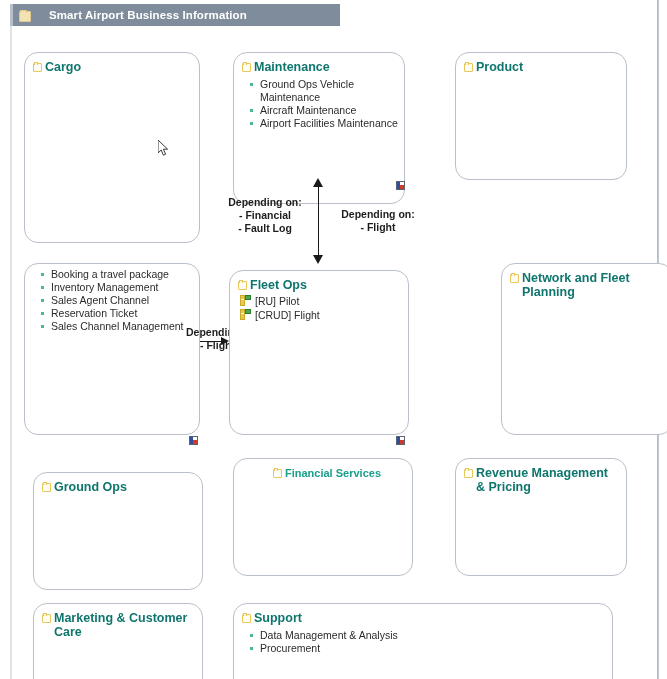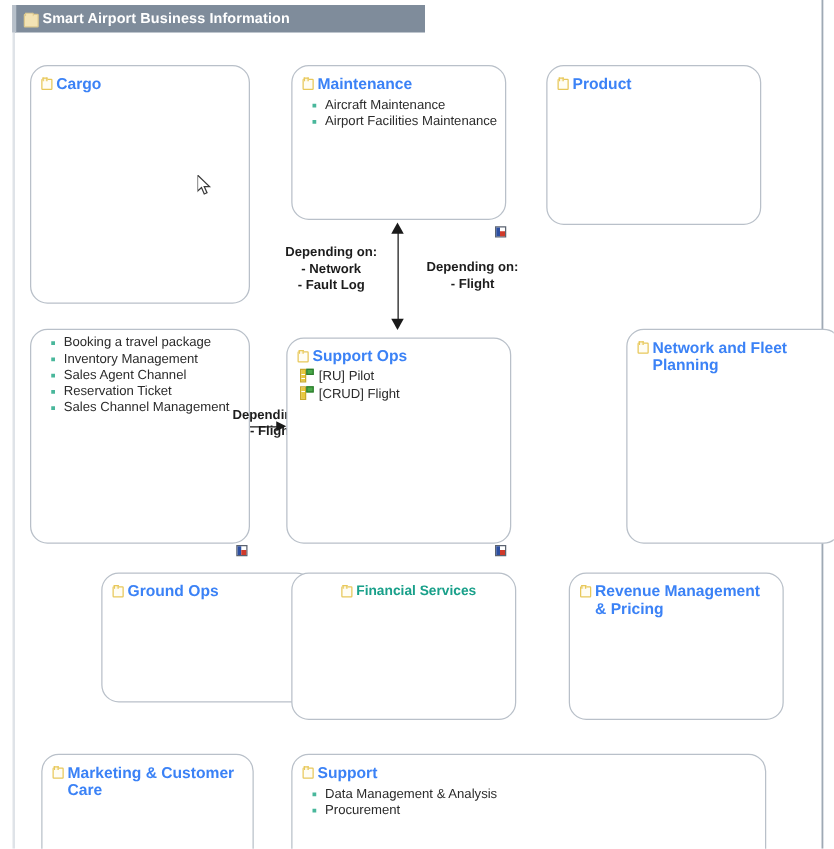--- a/index.html
+++ b/index.html
@@ -47,21 +47,21 @@
     padding-left: 6px;
     box-sizing: border-box;
     border-left: 3px solid #b7c0ca;
   }
   .title-bar .tb-label {
     color: #ffffff;
     font-size: 11.5px;
     font-weight: bold;
     letter-spacing: .1px;
     white-space: nowrap;
-    margin-left: 4px;
+    margin-left: 19px;
   }
   .folder-glyph {
     width: 11px;
     height: 10px;
     position: relative;
     flex: 0 0 auto;
   }
   .folder-glyph::before {
     content: "";
     position: absolute;
@@ -128,21 +128,21 @@
     left: 1px; top: 0px;
     width: 4px; height: 3px;
     background: #fdf6dd;
     border: 1.5px solid #e8c85a;
     border-bottom: none;
     box-sizing: border-box;
   }
   .pkg-title {
     font-size: 12.5px;
     font-weight: bold;
-    color: #3b82f6;
+    color: #0f766e;
     line-height: 14px;
     margin-left: 1px;
   }
   .pkg-title.teal {
     color: #19a08a;
     font-size: 11px;
   }
 
   .pkg-list {
     margin: 4px 0 0 0;
@@ -297,46 +297,47 @@
   <div class="frame-edge"></div>
   <div class="right-rule"></div>
 
   <div class="pkg" style="left:24px; top:52px; width:176px; height:191px;">
     <div class="pkg-head">
       <span class="pkg-icon"></span>
       <span class="pkg-title">Cargo</span>
     </div>
   </div>
 
-  <div class="pkg" style="left:233px; top:52px; width:172px; height:124px;">
+  <div class="pkg" style="left:233px; top:52px; width:172px; height:152px;">
     <div class="pkg-head">
       <span class="pkg-icon"></span>
       <span class="pkg-title">Maintenance</span>
     </div>
     <ul class="pkg-list">
+      <li><span>Ground Ops Vehicle Maintenance</span></li>
       <li><span>Aircraft Maintenance</span></li>
       <li><span>Airport Facilities Maintenance</span></li>
     </ul>
   </div>
   <div class="badge-icon" style="left:396px; top:181px;"></div>
 
-  <div class="pkg" style="left:437px; top:52px; width:172px; height:128px;">
+  <div class="pkg" style="left:455px; top:52px; width:172px; height:128px;">
     <div class="pkg-head">
       <span class="pkg-icon"></span>
       <span class="pkg-title">Product</span>
     </div>
   </div>
 
   <div class="conn-line-v" style="left:318px; top:182px; height:79px;"></div>
   <div class="arrowhead-up" style="left:313px; top:178px;"></div>
   <div class="arrowhead-down" style="left:313px; top:255px;"></div>
 
   <div class="conn-label center" style="left:222px; top:196px; width:86px;">
     <div>Depending on:</div>
-    <div>- Network</div>
+    <div>- Financial</div>
     <div>- Fault Log</div>
   </div>
 
   <div class="conn-label center" style="left:333px; top:208px; width:90px;">
     <div>Depending on:</div>
     <div>- Flight</div>
   </div>
 
   <div class="pkg" style="left:24px; top:263px; width:176px; height:172px;">
     <ul class="pkg-list">
@@ -354,21 +355,21 @@
       <div>Depending on:</div>
       <div style="padding-left:14px;">- Flight</div>
     </div>
   </div>
   <div class="conn-line-h" style="left:200px; top:341px; width:22px;"></div>
   <div class="arrowhead-right" style="left:221px; top:337px;"></div>
 
   <div class="pkg" style="left:229px; top:270px; width:180px; height:165px;">
     <div class="pkg-head">
       <span class="pkg-icon"></span>
-      <span class="pkg-title">Support Ops</span>
+      <span class="pkg-title">Fleet Ops</span>
     </div>
     <ul class="cls-list">
       <li>
         <span class="cls-icon"></span>
         <span>[RU] Pilot</span>
       </li>
       <li>
         <span class="cls-icon"></span>
         <span>[CRUD] Flight</span>
       </li>
@@ -376,21 +377,21 @@
   </div>
   <div class="badge-icon" style="left:396px; top:436px;"></div>
 
   <div class="pkg" style="left:455px; top:263px; width:172px; height:172px;margin-left:46px;">
     <div class="pkg-head">
       <span class="pkg-icon"></span>
       <span class="pkg-title" style="max-width:140px; display:inline-block;">Network and Fleet Planning</span>
     </div>
   </div>
 
-  <div class="pkg" style="left:33px; top:458px; width:170px; height:104px;margin-left:48px;">
+  <div class="pkg" style="left:33px; top:472px; width:170px; height:118px;">
     <div class="pkg-head">
       <span class="pkg-icon"></span>
       <span class="pkg-title">Ground Ops</span>
     </div>
   </div>
 
   <div class="pkg" style="left:233px; top:458px; width:180px; height:118px;">
     <div class="pkg-head" style="padding-left:39px;">
       <span class="pkg-icon"></span>
       <span class="pkg-title teal">Financial Services</span>

